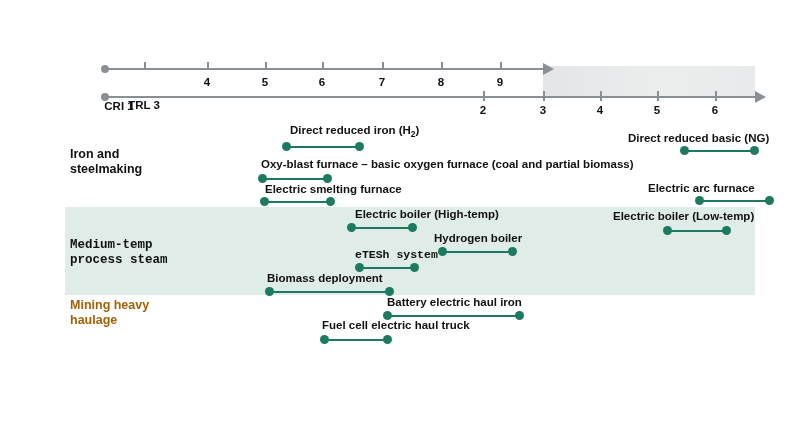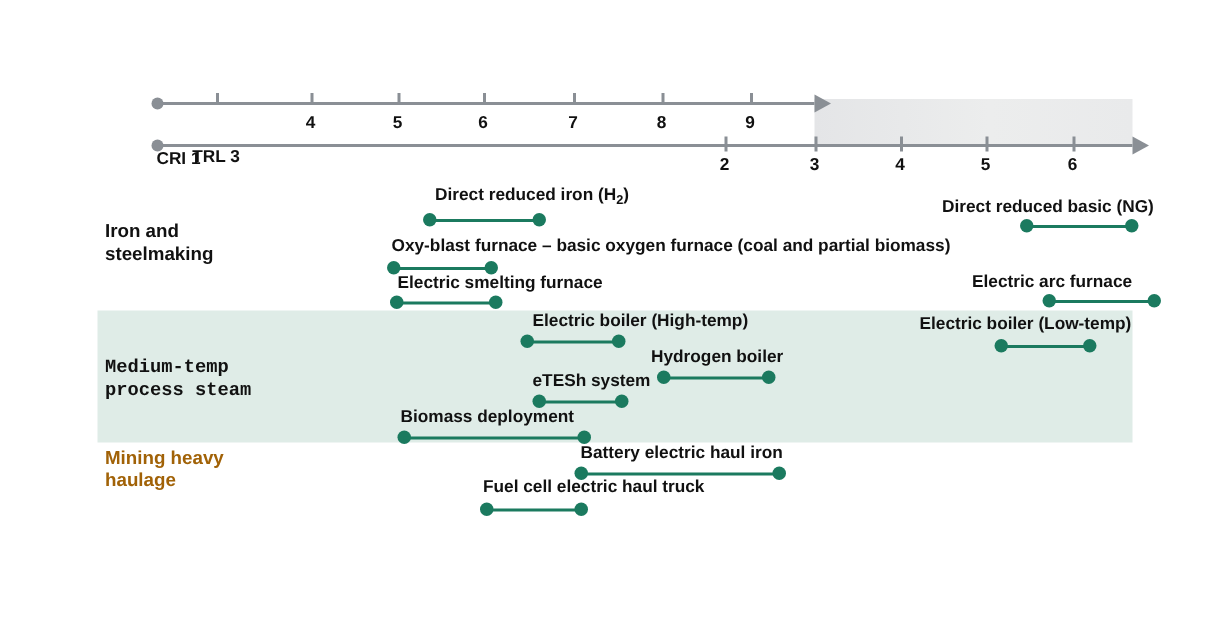--- a/index.html
+++ b/index.html
@@ -158,21 +158,21 @@
         <span class="dot l"></span>
         <span class="stem"></span>
         <span class="dot r"></span>
       </div>
       <div class="bar-label" style="left: 434px; top: 232px; color: rgb(17, 17, 17);">Hydrogen boiler</div>
       <div class="bar" style="left: 355px; top: 263px; width: 64px;">
         <span class="dot l"></span>
         <span class="stem"></span>
         <span class="dot r"></span>
       </div>
-      <div class="bar-label" style="left: 355px; top: 248px; color: rgb(17, 17, 17);">eTESh system</div>
+      <div class="bar-label" style="left: 355px; top: 248px; color: rgb(17, 17, 17); font-family: Liberation Mono, monospace;">eTESh system</div>
       <div class="bar" style="left: 265px; top: 287px; width: 129px;">
         <span class="dot l"></span>
         <span class="stem"></span>
         <span class="dot r"></span>
       </div>
       <div class="bar-label" style="left: 267px; top: 272px; color: rgb(17, 17, 17);">Biomass deployment</div>
       <div class="bar" style="left: 383px; top: 311px; width: 141px;">
         <span class="dot l"></span>
         <span class="stem"></span>
         <span class="dot r"></span>

